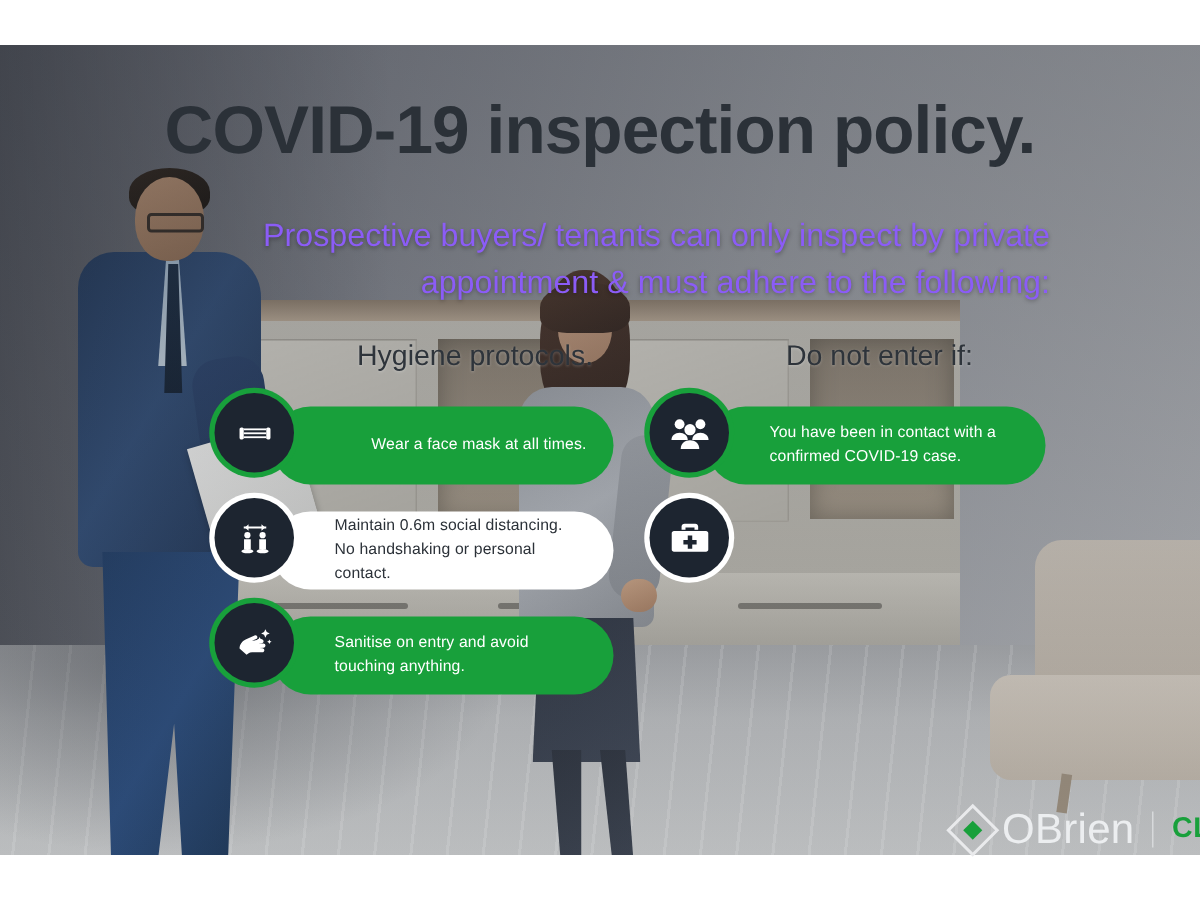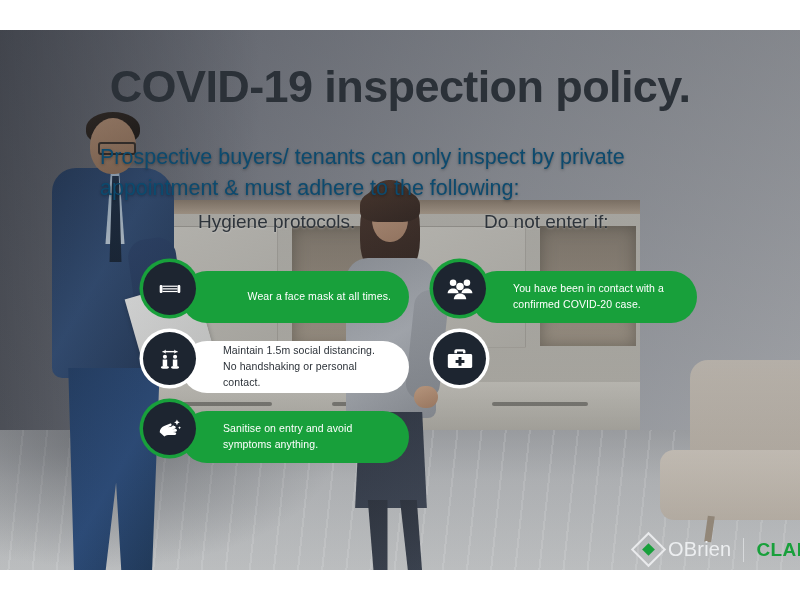--- a/index.html
+++ b/index.html
@@ -82,25 +82,25 @@
         background:linear-gradient(150deg,#2a303b,#3a4250);clip-path:polygon(10% 0,44% 0,44% 100%,22% 100%);}
   .w-legs2{position:absolute;left:62px;top:320px;width:40px;height:86px;
         background:linear-gradient(150deg,#2a303b,#3a4250);clip-path:polygon(20% 0,62% 0,78% 100%,44% 100%);}
 
   .photo-tint{position:absolute;left:0;top:0;width:800px;height:540px;
         background:linear-gradient(180deg,rgba(46,50,58,.30) 0%,rgba(60,64,72,.22) 45%,rgba(90,94,100,.10) 100%);}
 
   
   .title{position:absolute;left:0;top:64px;width:800px;text-align:center;
         font-size:45px;font-weight:700;color:#2b3138;letter-spacing:-.6px;line-height:1;}
-  .subtitle{position:absolute;left:100px;top:142px;width:600px;text-align:left;
-        font-size:21.5px;font-weight:400;color:#0c4a6e;line-height:1.42;
+  .subtitle{position:absolute;left:100px;top:142px;width:600px;text-align:right;
+        font-size:21.5px;font-weight:400;color:#8b5cf6;line-height:1.42;
         text-shadow:0 1px 3px rgba(0,0,0,.35);}
-  .col-head{position:absolute;top:211px;font-size:19px;font-weight:500;color:#2e343b;
-        text-shadow:0 1px 2px rgba(255,255,255,.25);}
+  .col-head{position:absolute;top:227px;font-size:19px;font-weight:500;color:#2e343b;
+        text-shadow:0 1px 2px rgba(255,255,255,.25);margin-left:40px;}
   .col-head.left{left:198px;}
   .col-head.right{left:484px;text-align:center;}
 
   
   .col{position:absolute;width:330px;}
   .col.left{left:143px;top:262px;}
   .col.right{left:433px;top:262px;}
 
   .row{position:relative;height:70px;}
   .pill{position:absolute;left:38px;top:9px;height:52px;border-radius:26px;
@@ -117,21 +117,21 @@
         background:#1d2530;display:flex;align-items:center;justify-content:center;z-index:2;}
   .badge.ring-green{box-shadow:0 0 0 3.5px #18a03b;}
   .badge.ring-white{box-shadow:0 0 0 3.5px #ffffff;}
   .badge svg{width:30px;height:30px;display:block;}
 
   
   .logo{position:absolute;left:636px;top:537px;display:flex;align-items:center;gap:7px;}
   .logo-diamond{width:21px;height:21px;transform:rotate(45deg);border:2px solid #e9eaec;
         display:flex;align-items:center;justify-content:center;}
   .logo-diamond i{display:block;width:9px;height:9px;background:#18a03b;}
-  .logo-word{font-size:20px;color:#eceef0;letter-spacing:.2px;font-weight:400;}
+  .logo-word{font-size:28px;color:#eceef0;letter-spacing:.2px;font-weight:400;}
   .logo-bar{width:1px;height:24px;background:#d7d9db;margin:0 5px;}
   .logo-sub{font-size:19px;color:#18a03b;font-weight:700;letter-spacing:.4px;}
 </style>
 </head>
 <body>
 
 <div class="canvas">
 
   <div class="photo">
     <div class="wall"></div>
@@ -205,56 +205,56 @@
             <rect x="8" y="11.4" width="16" height="9.2" fill="#1d2530"></rect>
             <rect x="8" y="12.4" width="16" height="1.3" fill="#fff"></rect>
             <rect x="8" y="15.2" width="16" height="1.3" fill="#fff"></rect>
             <rect x="8" y="18" width="16" height="1.3" fill="#fff"></rect>
           </svg>
       </div>
     </div>
 
     <div class="row">
       <div class="pill white">
-        <span>Maintain 1.5m social distancing. No handshaking or personal contact.</span>
+        <span>Maintain 0.6m social distancing. No handshaking or personal contact.</span>
       </div>
       <div class="badge ring-white">
         <svg viewBox="0 0 32 32" fill="#fff">
             <path d="M8 7.4h16v1.5H8z"></path>
             <path d="M8.8 8.15 11.4 5.9v4.5zM23.2 8.15 20.6 5.9v4.5z"></path>
             <circle cx="10.6" cy="13.6" r="2.2"></circle>
             <path d="M8.2 16.6h4.8v7.2H8.2z"></path>
             <ellipse cx="10.6" cy="25" rx="4.3" ry="1.5"></ellipse>
             <circle cx="21.4" cy="13.6" r="2.2"></circle>
             <path d="M19 16.6h4.8v7.2H19z"></path>
             <ellipse cx="21.4" cy="25" rx="4.3" ry="1.5"></ellipse>
           </svg>
       </div>
     </div>
 
     <div class="row">
       <div class="pill green">
-        <span>Sanitise on entry and avoid symptoms anything.</span>
+        <span>Sanitise on entry and avoid touching anything.</span>
       </div>
       <div class="badge ring-green">
         <svg viewBox="0 0 32 32" fill="#fff">
             <path d="M5 19.5c0-3 2-5.4 4.7-6.6l6-2.6c1-.45 2 .2 2 1.2 0 .6-.35 1.1-.9 1.35l-3 1.3 6.5-1.2c.95-.18 1.8.5 1.8 1.4 0 .7-.5 1.3-1.2 1.45l-2.6.5 3.5-.3c.9-.08 1.65.6 1.65 1.45 0 .78-.6 1.42-1.4 1.5l-3 .3 2.2.1c.8.05 1.4.7 1.4 1.5s-.65 1.45-1.45 1.45h-7.3c-1 0-1.9.3-2.7.85l-1.2.85z"></path>
             <path d="M23.4 5.8l.95 2.1 2.1.95-2.1.95-.95 2.1-.95-2.1-2.1-.95 2.1-.95zM19.3 11.4l.6 1.3 1.3.6-1.3.6-.6 1.3-.6-1.3-1.3-.6 1.3-.6zM26.2 13.1l.5 1.1 1.1.5-1.1.5-.5 1.1-.5-1.1-1.1-.5 1.1-.5z"></path>
           </svg>
       </div>
     </div>
 
 
   </div>
 
   <div class="col right">
 
     <div class="row">
       <div class="pill green">
-        <span>You have been in contact with a confirmed COVID-20 case.</span>
+        <span>You have been in contact with a confirmed COVID-19 case.</span>
       </div>
       <div class="badge ring-green">
         <svg viewBox="0 0 32 32" fill="#fff">
             <circle cx="8.6" cy="9.4" r="3.5"></circle>
             <path d="M2.8 20.6c0-3.2 2.6-5.2 5.8-5.2s5.8 2 5.8 5.2z"></path>
             <circle cx="23.4" cy="9.4" r="3.5"></circle>
             <path d="M17.6 20.6c0-3.2 2.6-5.2 5.8-5.2s5.8 2 5.8 5.2z"></path>
             <circle cx="16" cy="13.3" r="4"></circle>
             <path d="M9.4 27c0-3.8 3-6.2 6.6-6.2s6.6 2.4 6.6 6.2z"></path>
           </svg>

